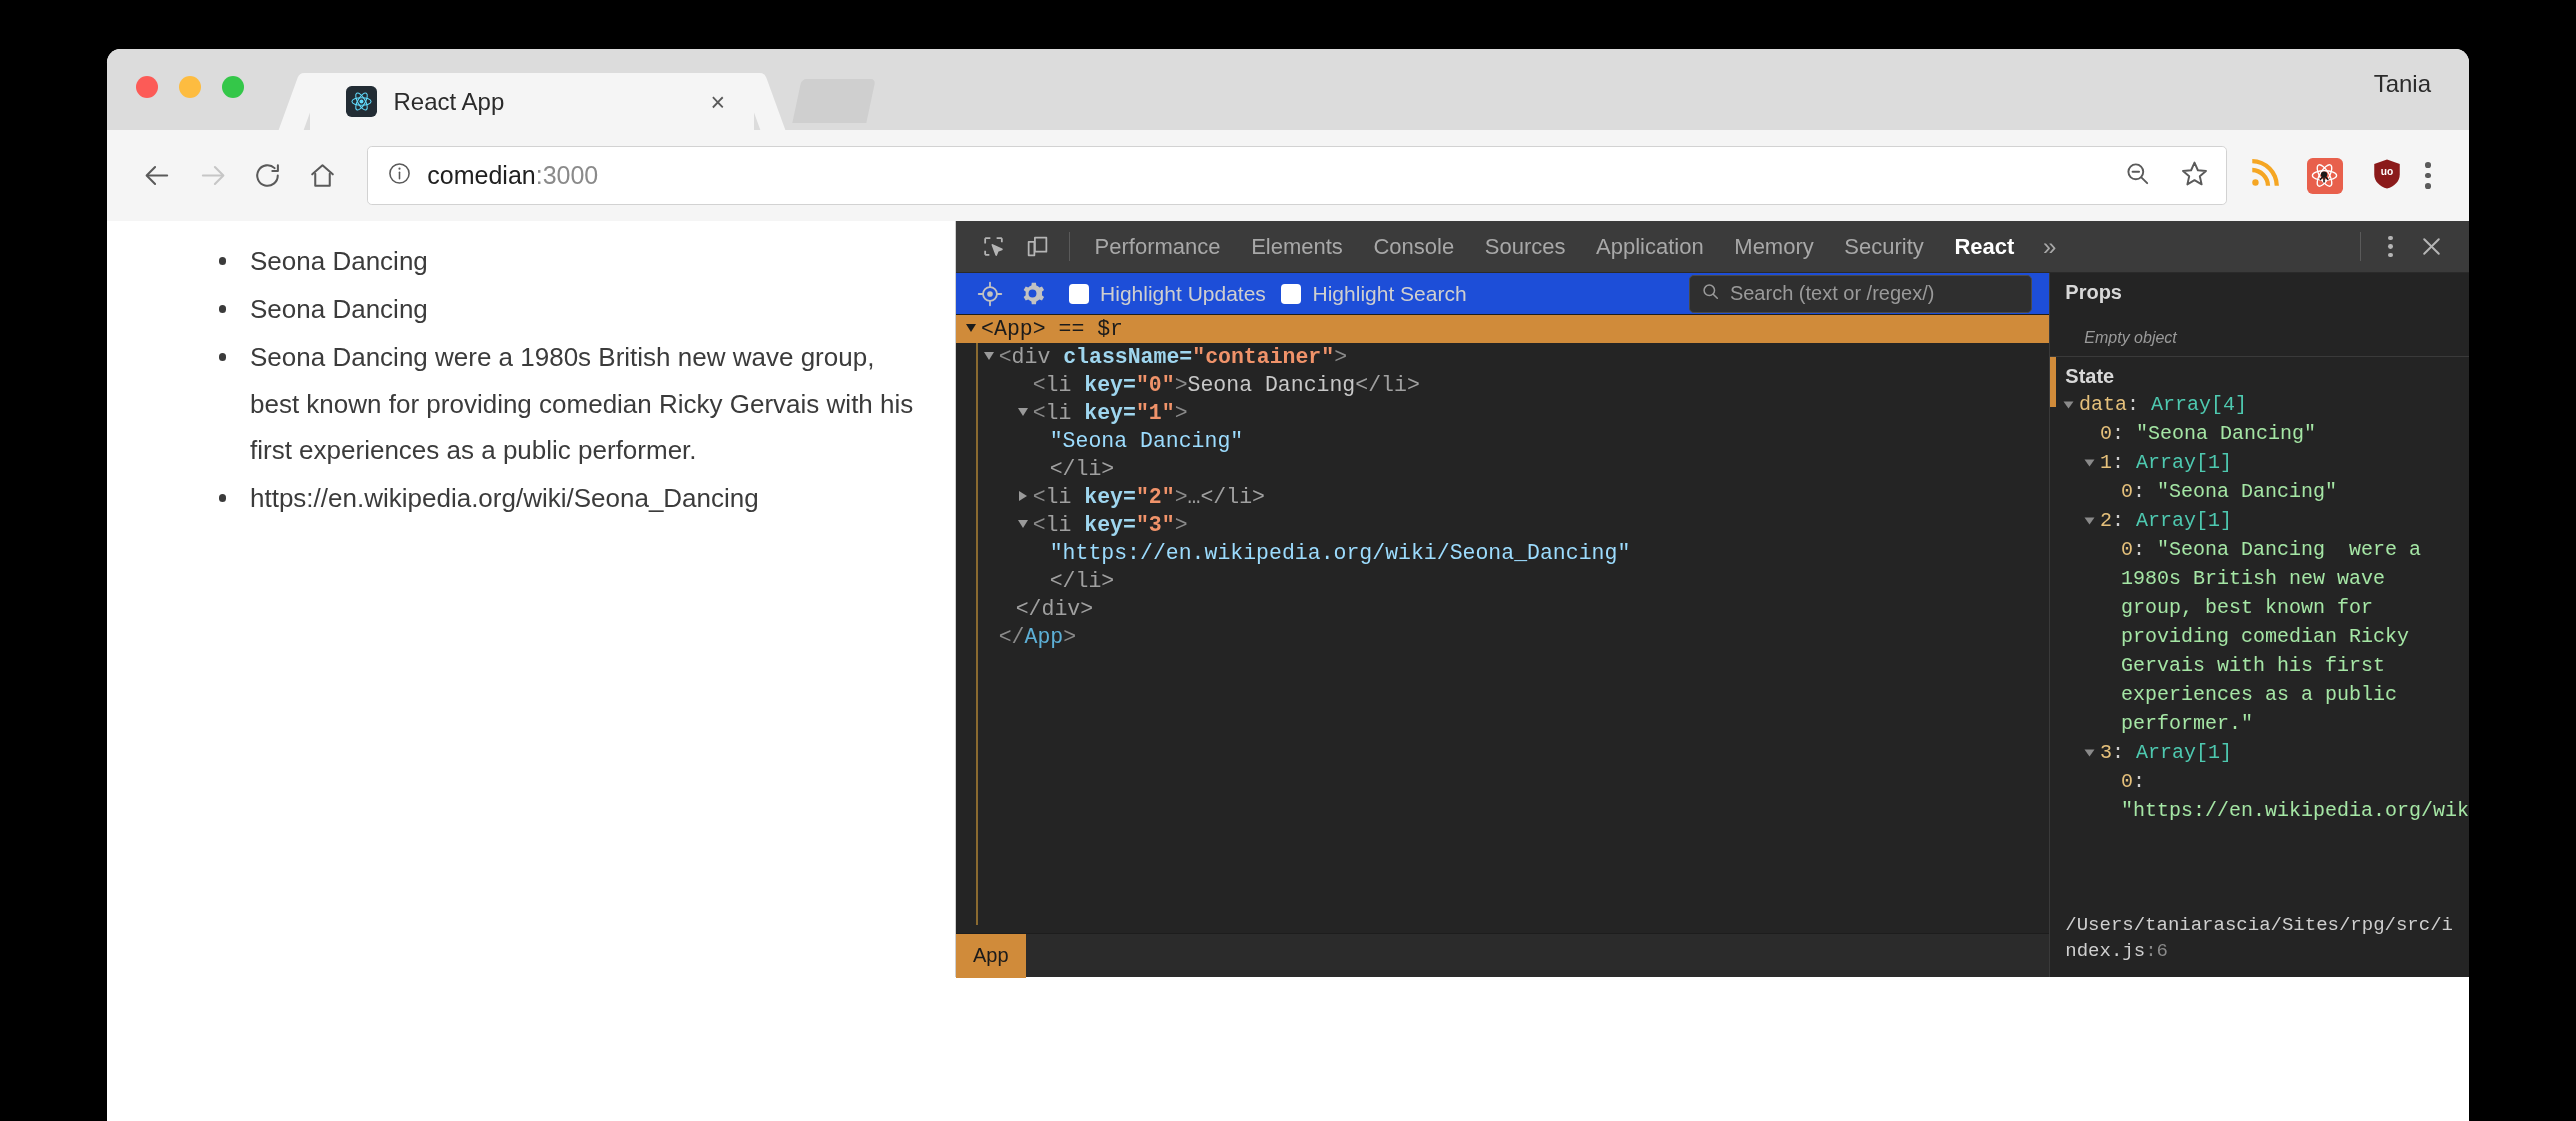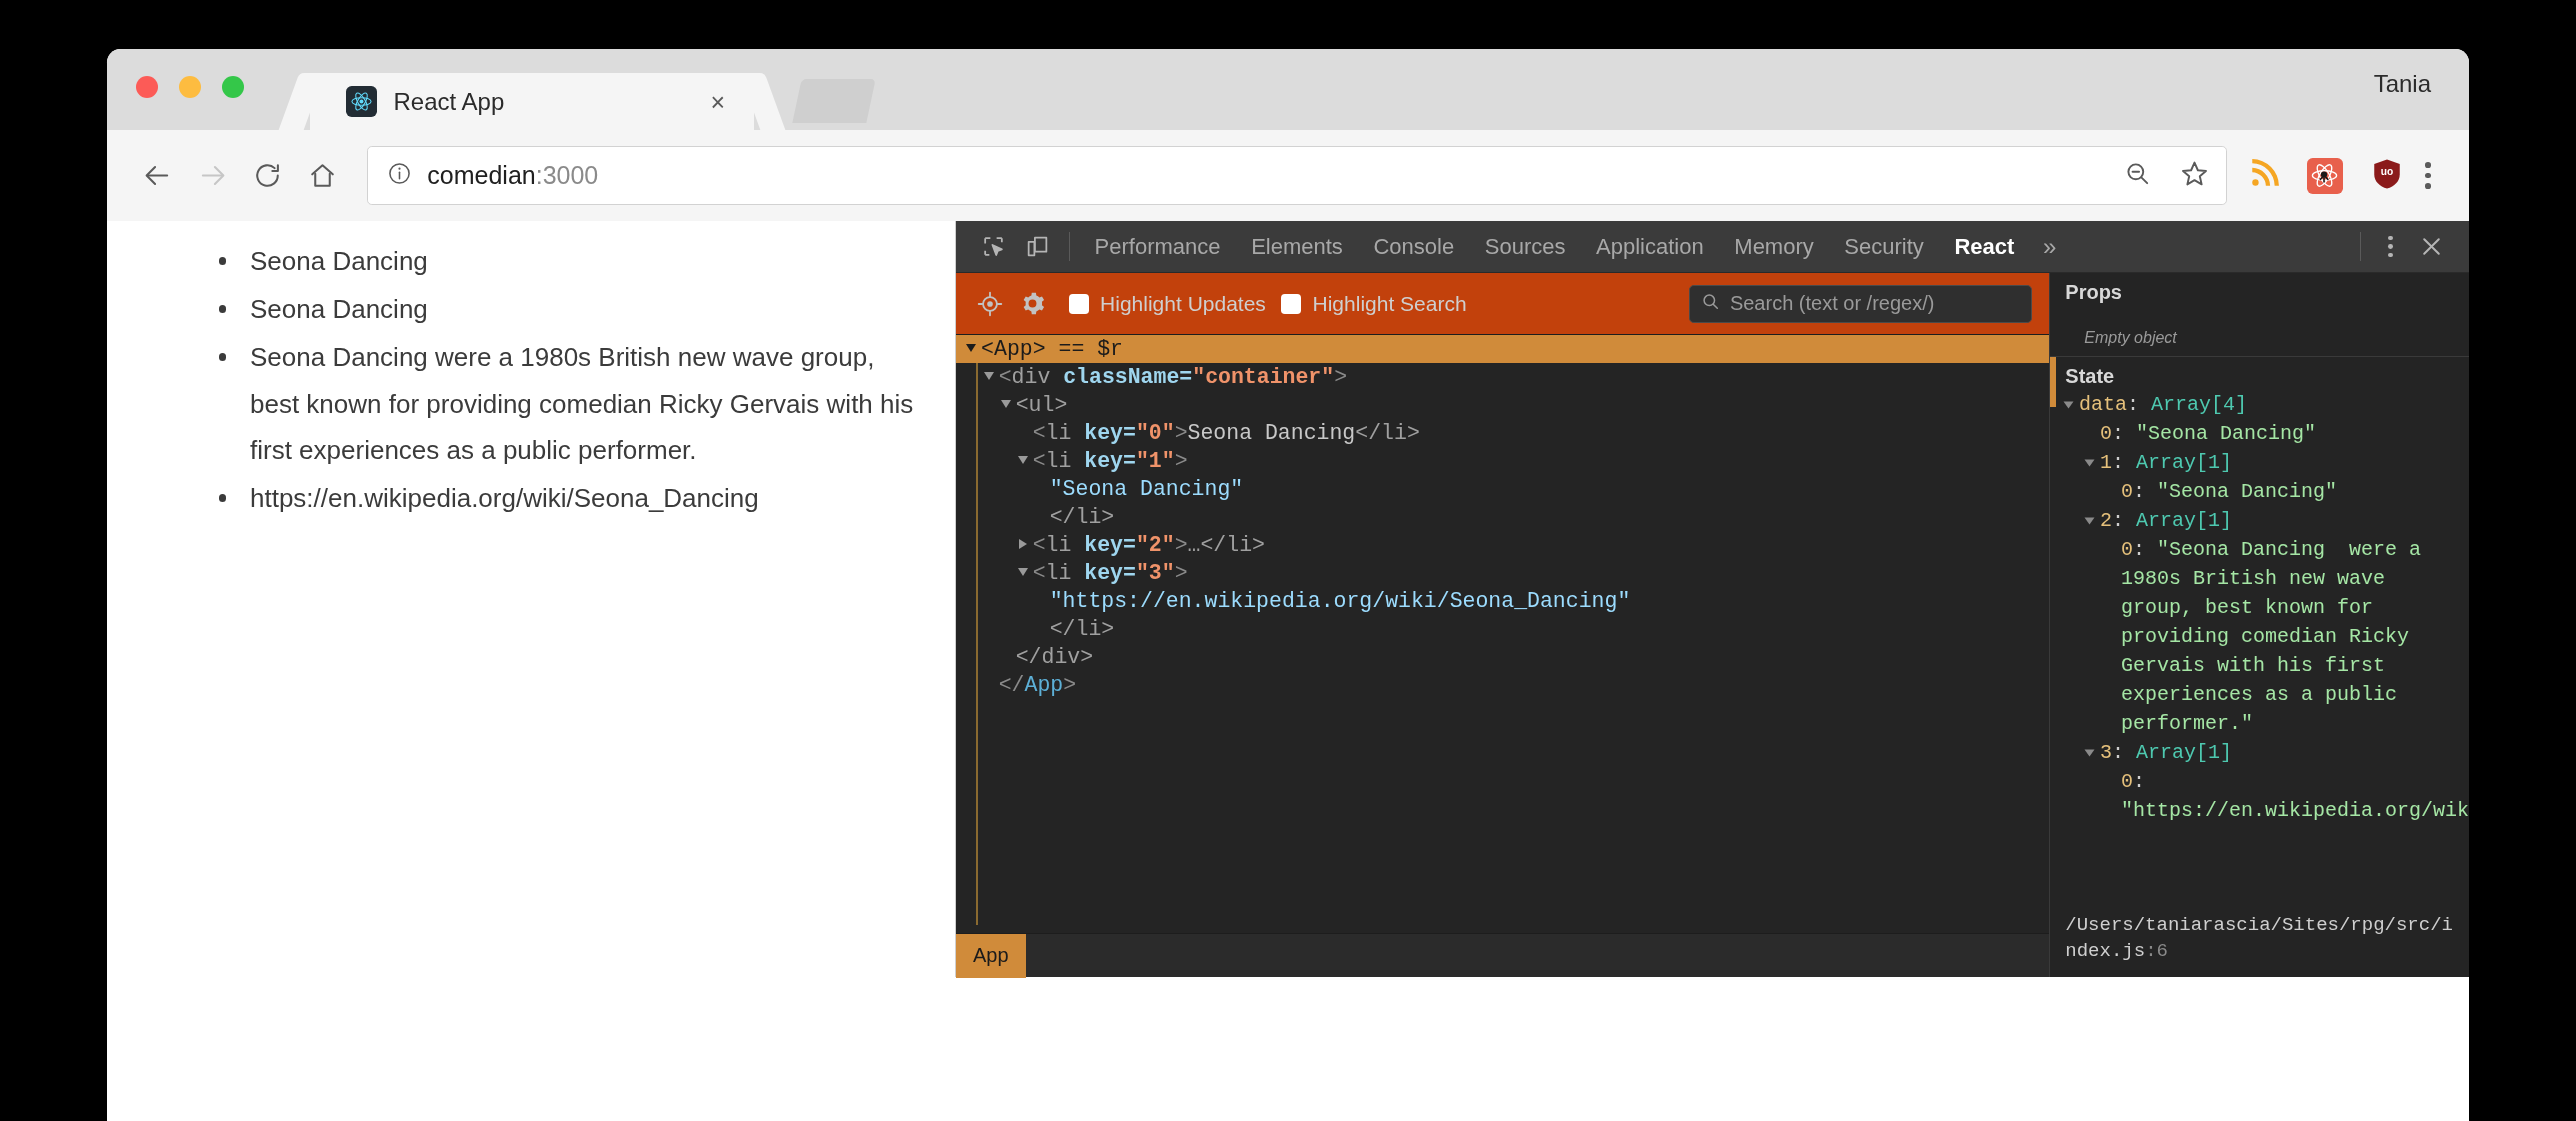--- a/index.html
+++ b/index.html
@@ -171,22 +171,22 @@
   .dt-right { margin-left: auto; display: flex; align-items: center; }
   .dt-kebab { display: flex; flex-direction: column; gap: 3.8px; align-items: center; padding: 0 17px; }
   .dt-kebab i { width: 4.8px; height: 4.8px; border-radius: 50%; background: #b5b5b5; display: block; }
   .dt-close { padding: 0 25px 0 9.5px; display: flex; align-items: center; }
 
   .dt-body { flex: 1 1 auto; display: flex; min-height: 0; }
 
   
   .react-col { flex: 1 1 auto; display: flex; flex-direction: column; min-width: 0; background: #242424; }
   .react-toolbar {
-    height: 62px; flex: none;
-    background: #c2410c;
+    height: 42px; flex: none;
+    background: #1d4ed8;
     display: flex; align-items: center;
     padding: 0 17px 0 13.4px;
     border-bottom: 1px solid #1d1d1d;
     justify-content: center;
   }
   .rt-icon { width: 42px; height: 42px; display: flex; align-items: center; justify-content: center; flex: none; }
   .chk-wrap { display: flex; align-items: center; gap: 11.4px; margin-left: 15.3px; }
   .chk-box {
     width: 20px; height: 20px; border-radius: 3.8px;
     background: #ffffff; flex: none;
@@ -522,21 +522,20 @@
                   </svg>
               </span>
               <span class="rt-search-ph">Search (text or /regex/)</span>
             </span>
           </div>
 
           <div class="tree" id="tree">
             <div class="indent-guide"></div>
           <div class="tree-row selected" style="padding-left: 11.4px;"><span class="caret open"></span><span class="tok-tag">&lt;App&gt;</span><span class="tok-plain"> == $r</span></div>
               <div class="tree-row" style="padding-left: 29px;"><span class="caret open"></span><span class="tok-bracket">&lt;</span><span class="tok-elem">div </span><span class="tok-attr">className=</span><span class="tok-val">"container"</span><span class="tok-bracket">&gt;</span></div>
-              <div class="tree-row" style="padding-left: 46px;"><span class="caret open"></span><span class="tok-elem">&lt;ul&gt;</span></div>
               <div class="tree-row" style="padding-left: 63px;"><span class="caret hidden"></span><span class="tok-bracket">&lt;</span><span class="tok-elem">li </span><span class="tok-attr">key=</span><span class="tok-val">"0"</span><span class="tok-bracket">&gt;</span><span class="tok-plain">Seona Dancing</span><span class="tok-elem">&lt;/li&gt;</span></div>
               <div class="tree-row" style="padding-left: 63px;"><span class="caret open"></span><span class="tok-bracket">&lt;</span><span class="tok-elem">li </span><span class="tok-attr">key=</span><span class="tok-val">"1"</span><span class="tok-bracket">&gt;</span></div>
               <div class="tree-row" style="padding-left: 80px;"><span class="caret hidden"></span><span class="tok-str">"Seona Dancing"</span></div>
               <div class="tree-row" style="padding-left: 80px;"><span class="caret hidden"></span><span class="tok-elem">&lt;/li&gt;</span></div>
               <div class="tree-row" style="padding-left: 63px;"><span class="caret"></span><span class="tok-bracket">&lt;</span><span class="tok-elem">li </span><span class="tok-attr">key=</span><span class="tok-val">"2"</span><span class="tok-bracket">&gt;</span><span class="tok-elem">…&lt;/li&gt;</span></div>
               <div class="tree-row" style="padding-left: 63px;"><span class="caret open"></span><span class="tok-bracket">&lt;</span><span class="tok-elem">li </span><span class="tok-attr">key=</span><span class="tok-val">"3"</span><span class="tok-bracket">&gt;</span></div>
               <div class="tree-row" style="padding-left: 80px;"><span class="caret hidden"></span><span class="tok-str">"https://en.wikipedia.org/wiki/Seona_Dancing"</span></div>
               <div class="tree-row" style="padding-left: 80px;"><span class="caret hidden"></span><span class="tok-elem">&lt;/li&gt;</span></div>
               <div class="tree-row" style="padding-left: 46px;"><span class="caret hidden"></span><span class="tok-elem">&lt;/div&gt;</span></div>
               <div class="tree-row" style="padding-left: 29px;"><span class="caret hidden"></span><span class="tok-bracket">&lt;/</span><span class="tok-tag">App</span><span class="tok-bracket">&gt;</span></div>

